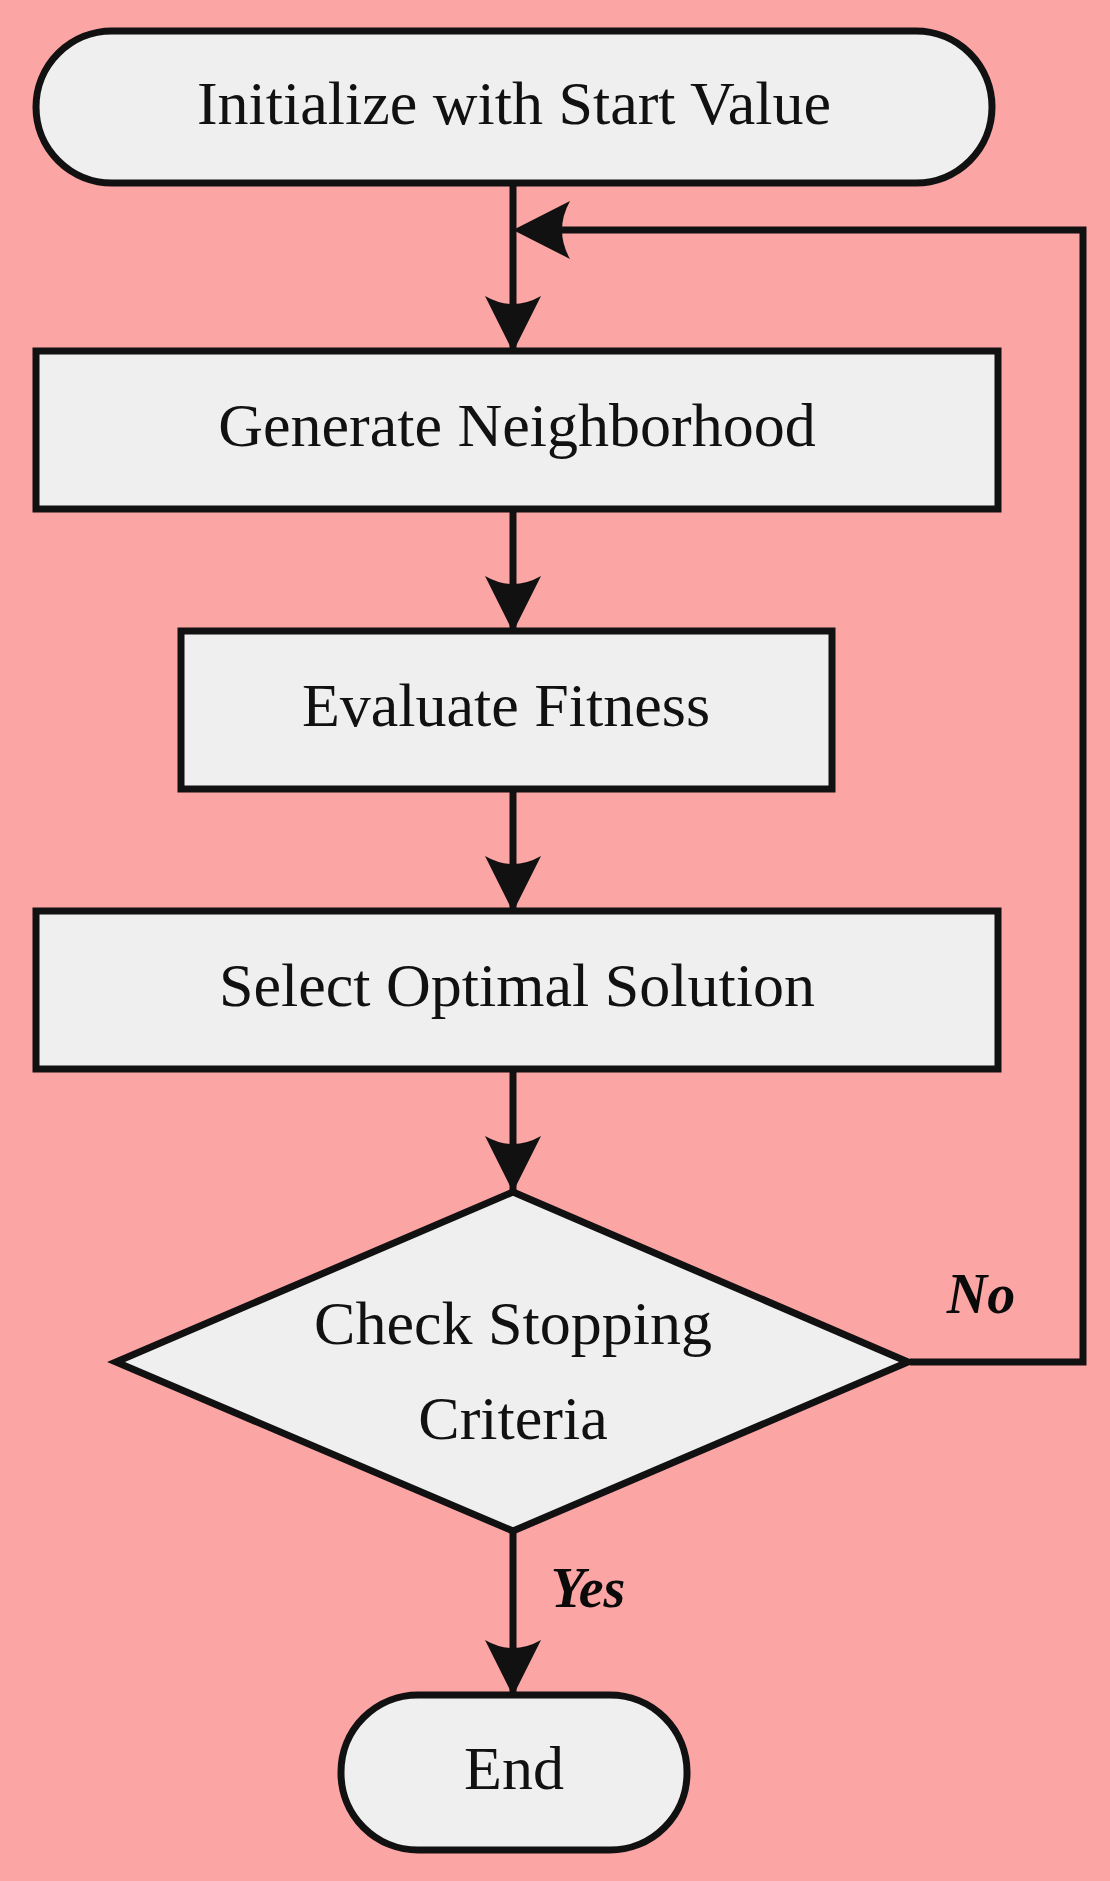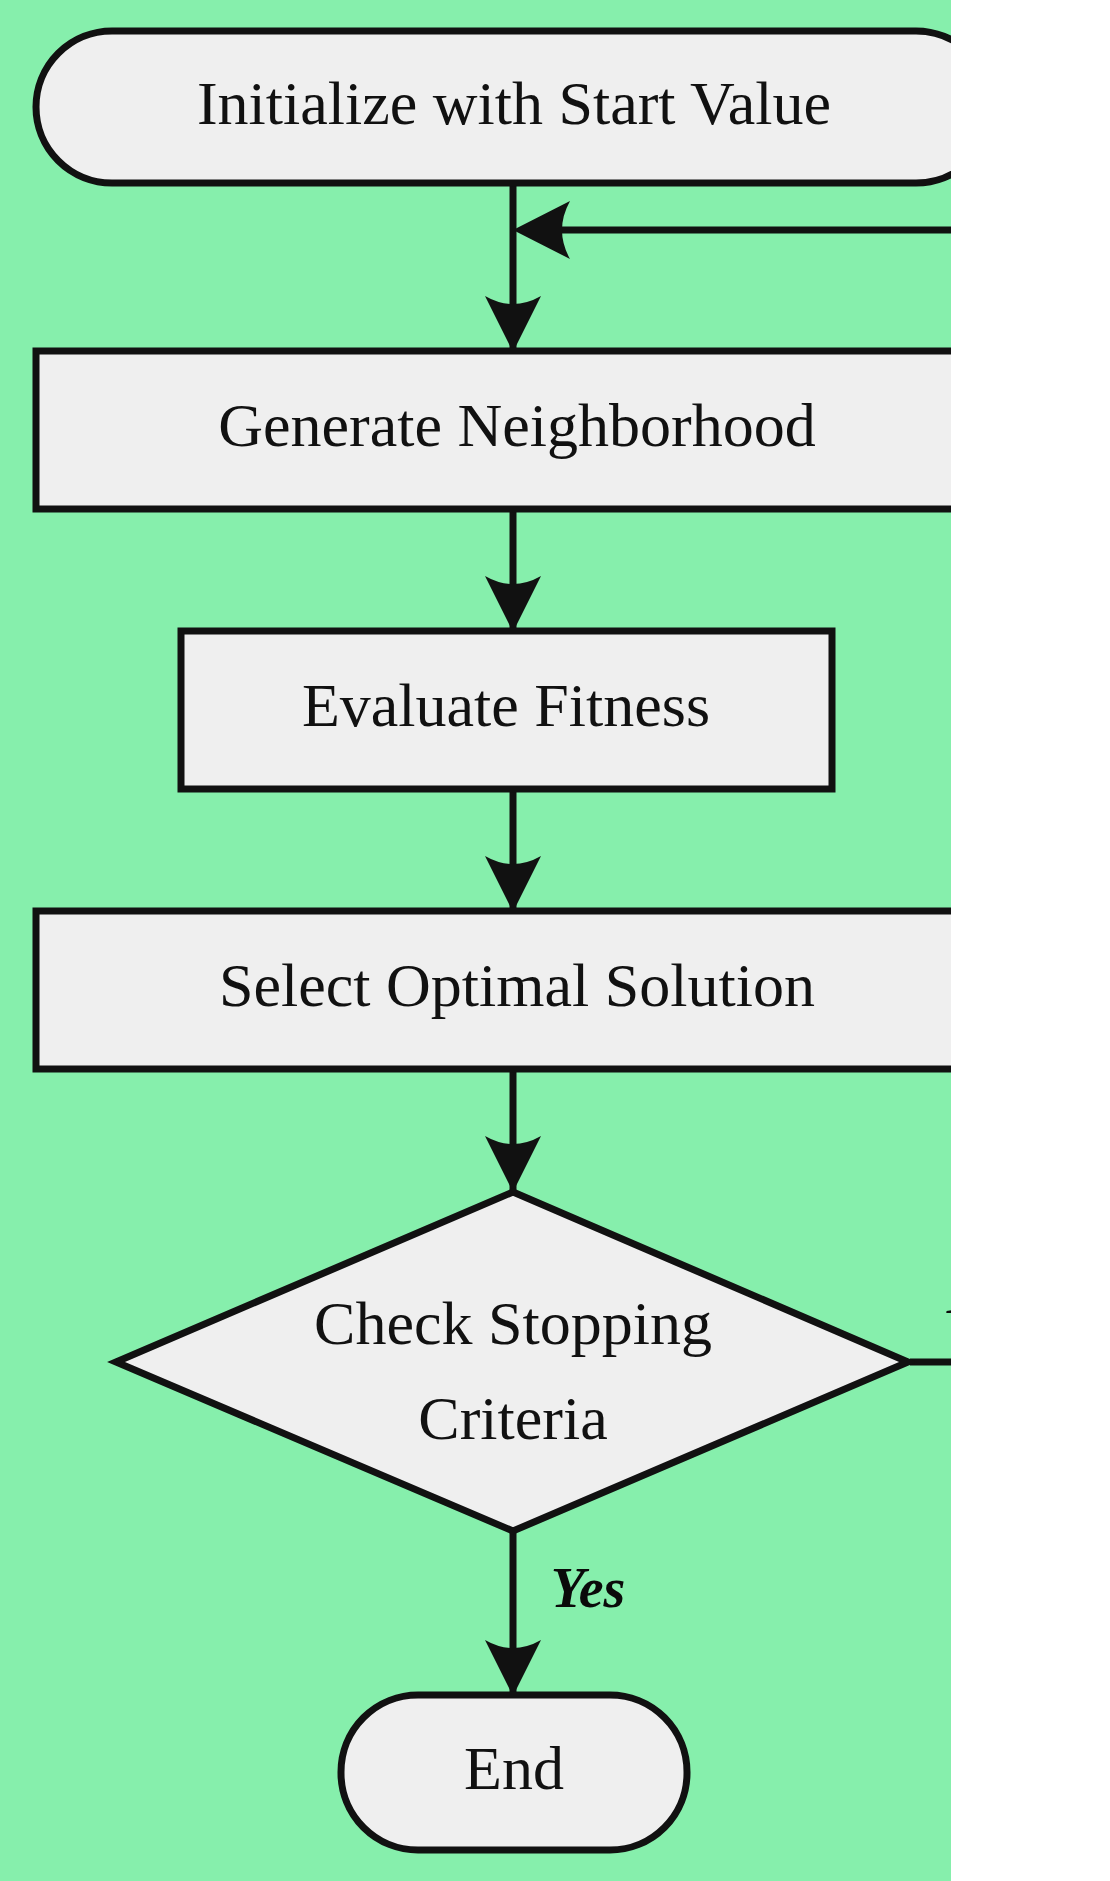--- a/index.html
+++ b/index.html
@@ -6,23 +6,23 @@
   html, body {
     margin: 0;
     padding: 0;
     background: #ffffff;
   }
   body {
     font-family: "Liberation Serif", "DejaVu Serif", serif;
   }
   #canvas {
     position: relative;
-    width: 951px;
+    width: 1110px;
     height: 1881px;
-    background: #86efac;
+    background: #fca5a5;
     overflow: hidden;
   }
   #flow-svg {
     position: absolute;
     top: 0;
     left: 0;
     width: 1110px;
     height: 1881px;
   }
   .node-label {

